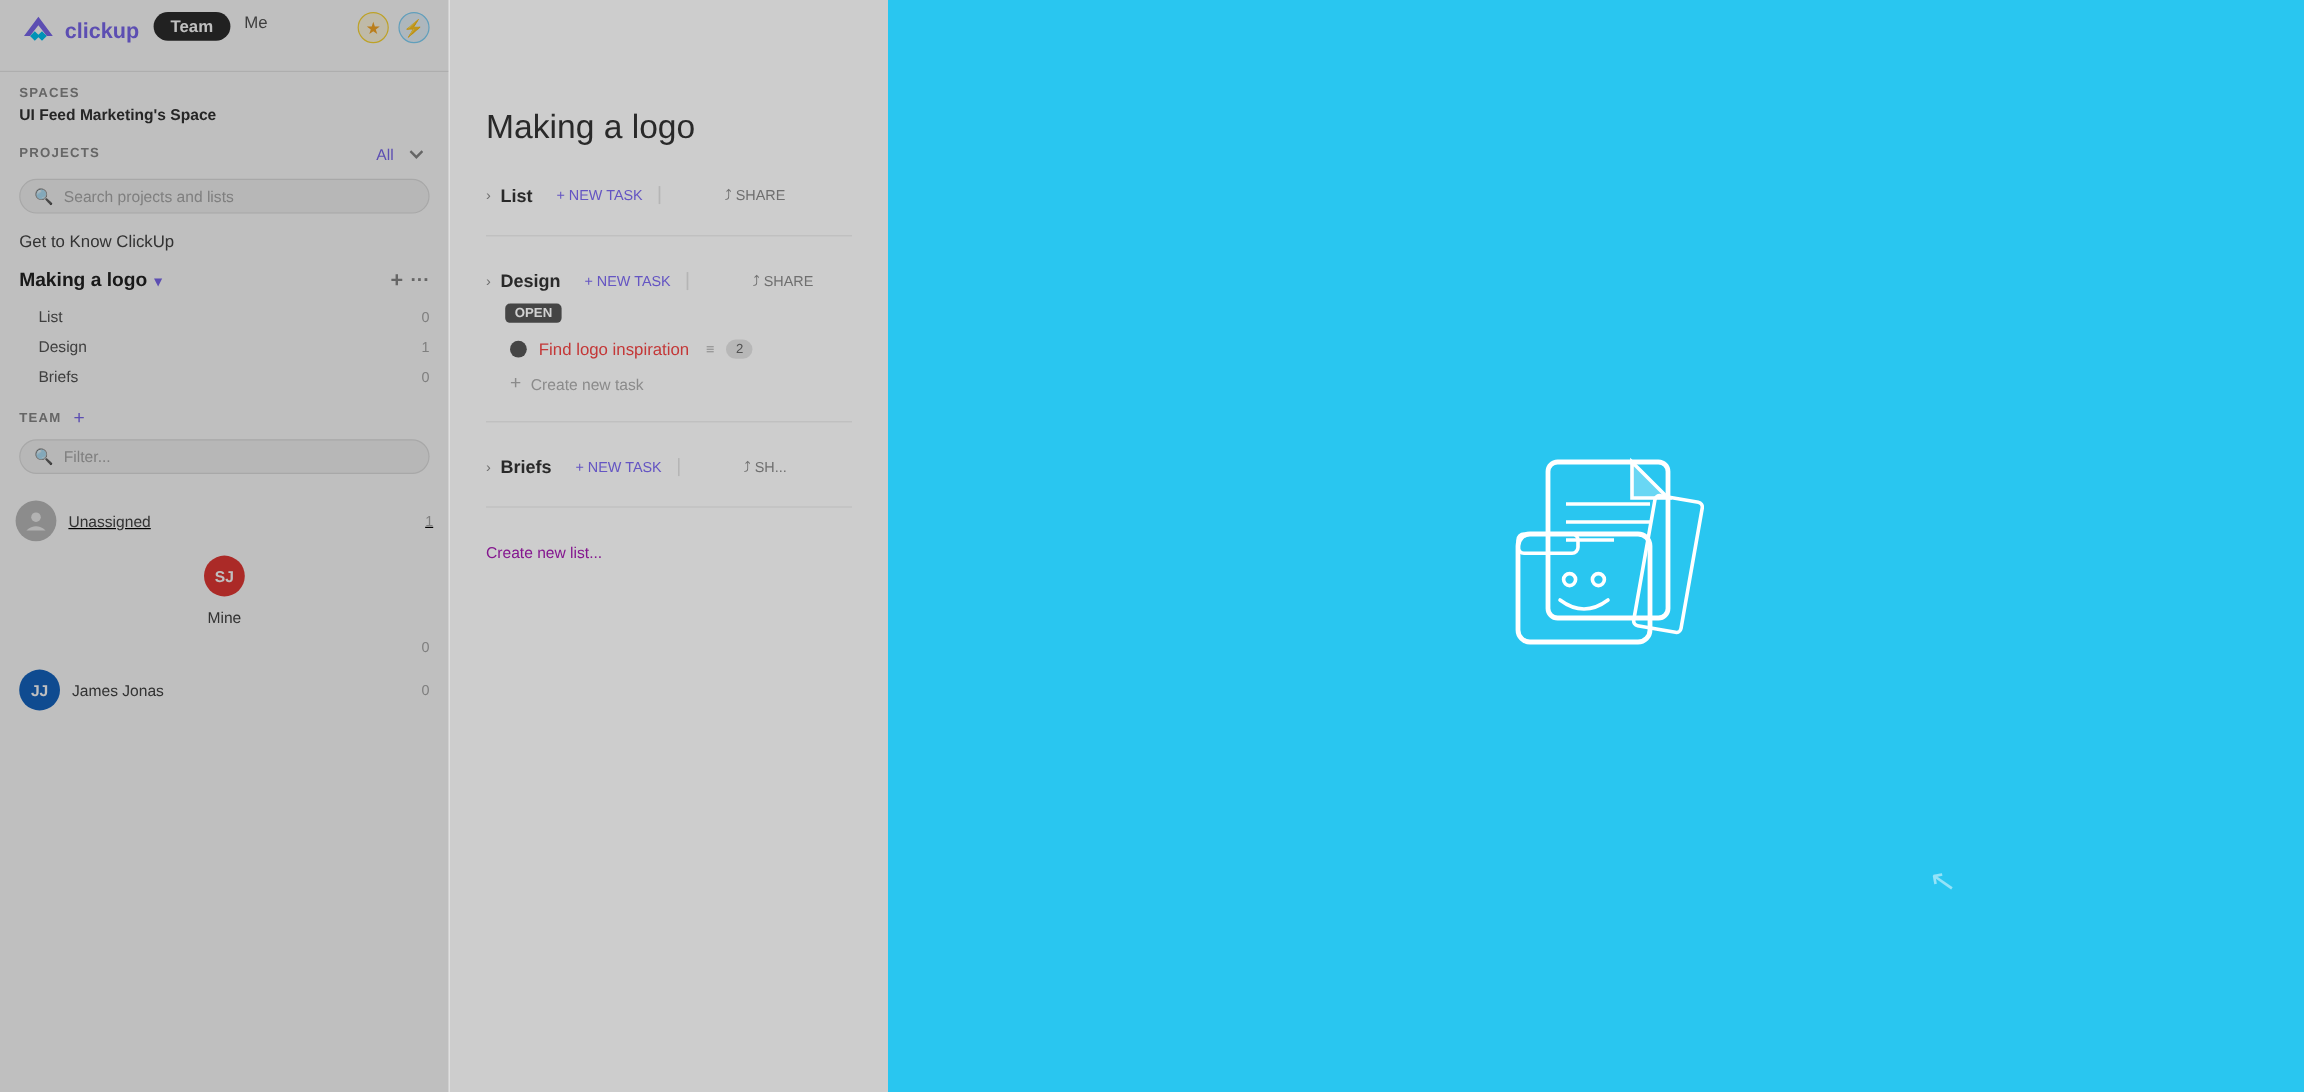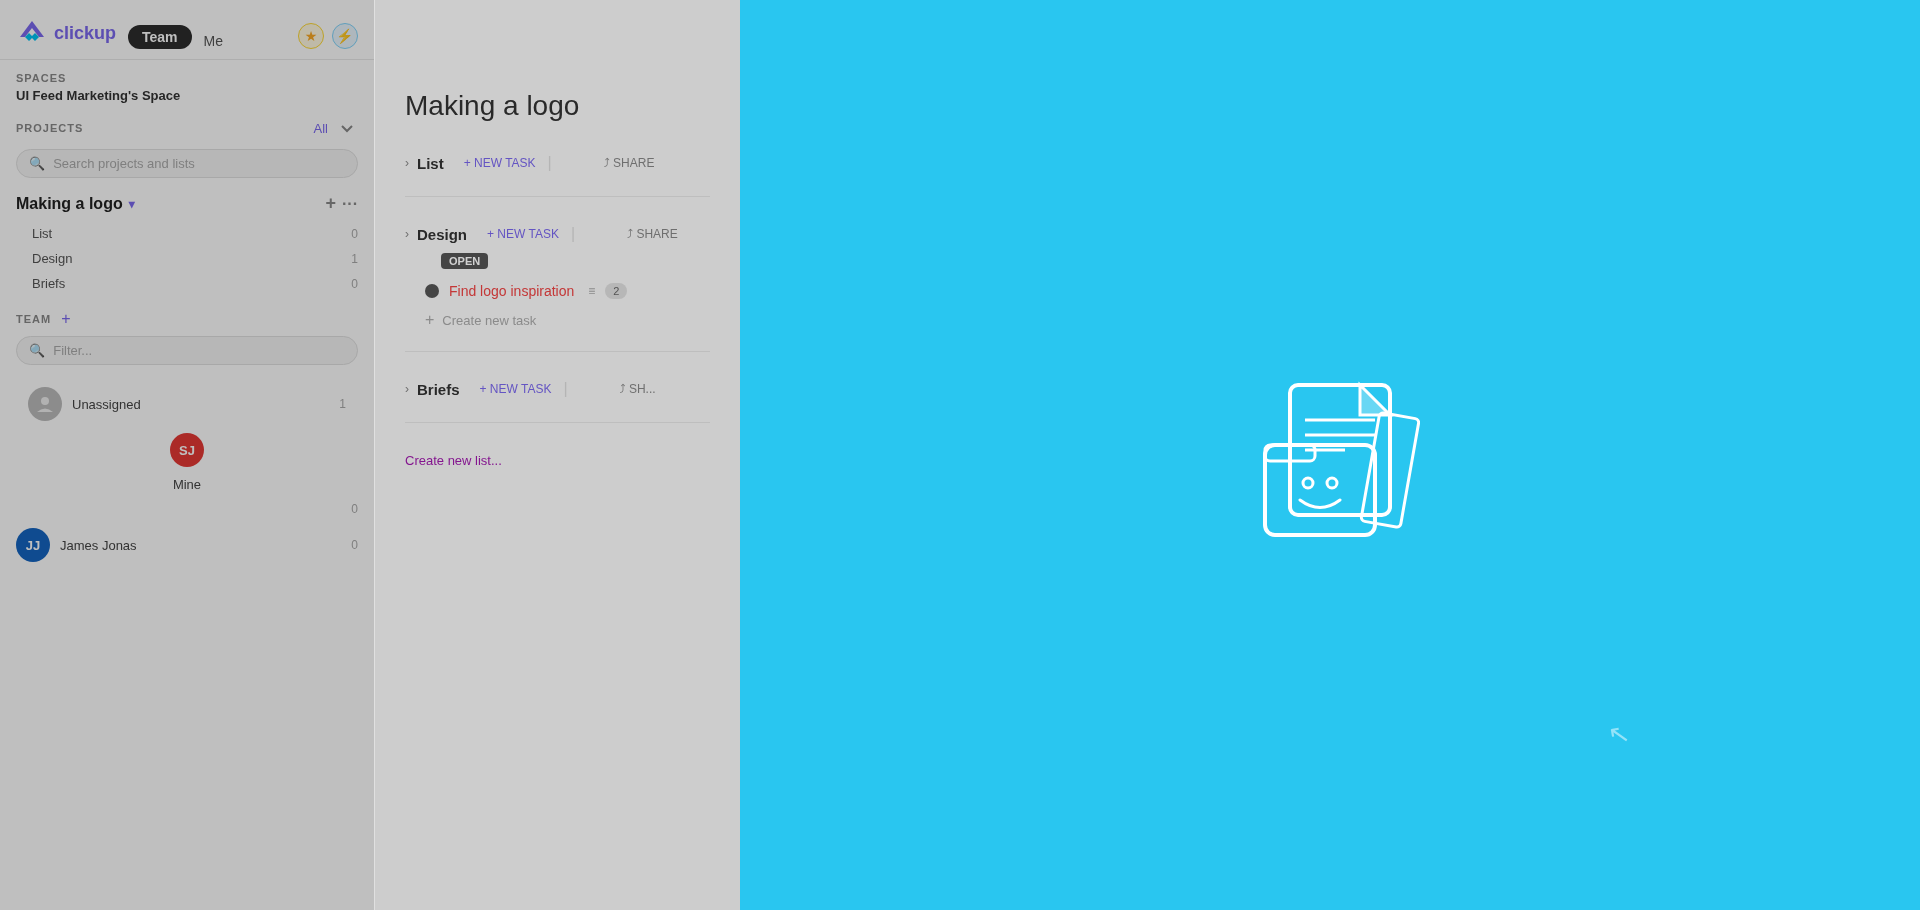--- a/index.html
+++ b/index.html
@@ -14,21 +14,21 @@
       background: #fff;
       border-right: 1px solid #e0e0e0;
       display: flex;
       flex-direction: column;
       height: 910px;
       overflow: hidden;
     }
 
     .header-bar {
       display: flex;
-      align-items: flex-end;
+      align-items: flex-start;
       padding: 10px 16px;
       height: 60px;
       border-bottom: 1px solid #e8e8e8;
       gap: 12px;
     }
 
     .logo-area {
       display: flex;
       align-items: center;
       gap: 6px;
@@ -329,21 +329,20 @@
     
     .open-badge {
       background: #555;
       color: #fff;
       border-radius: 4px;
       padding: 2px 8px;
       font-size: 11px;
       font-weight: 600;
       display: inline-block;
       margin-bottom: 8px;
-      margin-left: 20px;
     }
 
     
     .task-row {
       display: flex;
       align-items: center;
       padding: 6px 0 6px 20px;
       gap: 10px;
     }
 
@@ -454,20 +453,23 @@
           <path d="M3 6 L8 11 L13 6" stroke="#888" stroke-width="2" fill="none"></path>
         </svg>
       </div>
     </div>
 
     <div class="search-box">
       <span class="search-icon-sm">🔍</span>
       <span class="search-input-text">Search projects and lists</span>
     </div>
 
+    <div class="project-item">
+      <span>Get to Know ClickUp</span>
+    </div>
 
     <div class="project-item-active">
       <span>Making a logo</span>
       <span class="chevron-down">▾</span>
       <span class="add-btn">+</span>
       <span class="more-btn">···</span>
     </div>
 
     <div class="sublist-item">
       <span>List</span>
@@ -486,21 +488,21 @@
       <div class="team-header">
         <span class="team-label">TEAM</span>
         <span class="add-team-btn">+</span>
       </div>
       <div class="filter-box">
         <span class="search-icon-sm">🔍</span>
         <span class="filter-text">Filter...</span>
       </div>
     </div>
 
-    <div class="member-item" style="padding: 6px 28px;">
+    <div class="member-item" style="padding: 6px 13px; text-decoration: underline;">
       <div class="avatar avatar-unassigned">
         <svg width="20" height="20" viewBox="0 0 20 20">
           <circle cx="10" cy="7" r="4" fill="#eee"></circle>
           <path d="M2 18 Q10 11 18 18" fill="#eee"></path>
         </svg>
       </div>
       <span class="member-name">Unassigned</span>
       <span class="member-count">1</span>
     </div>
 

